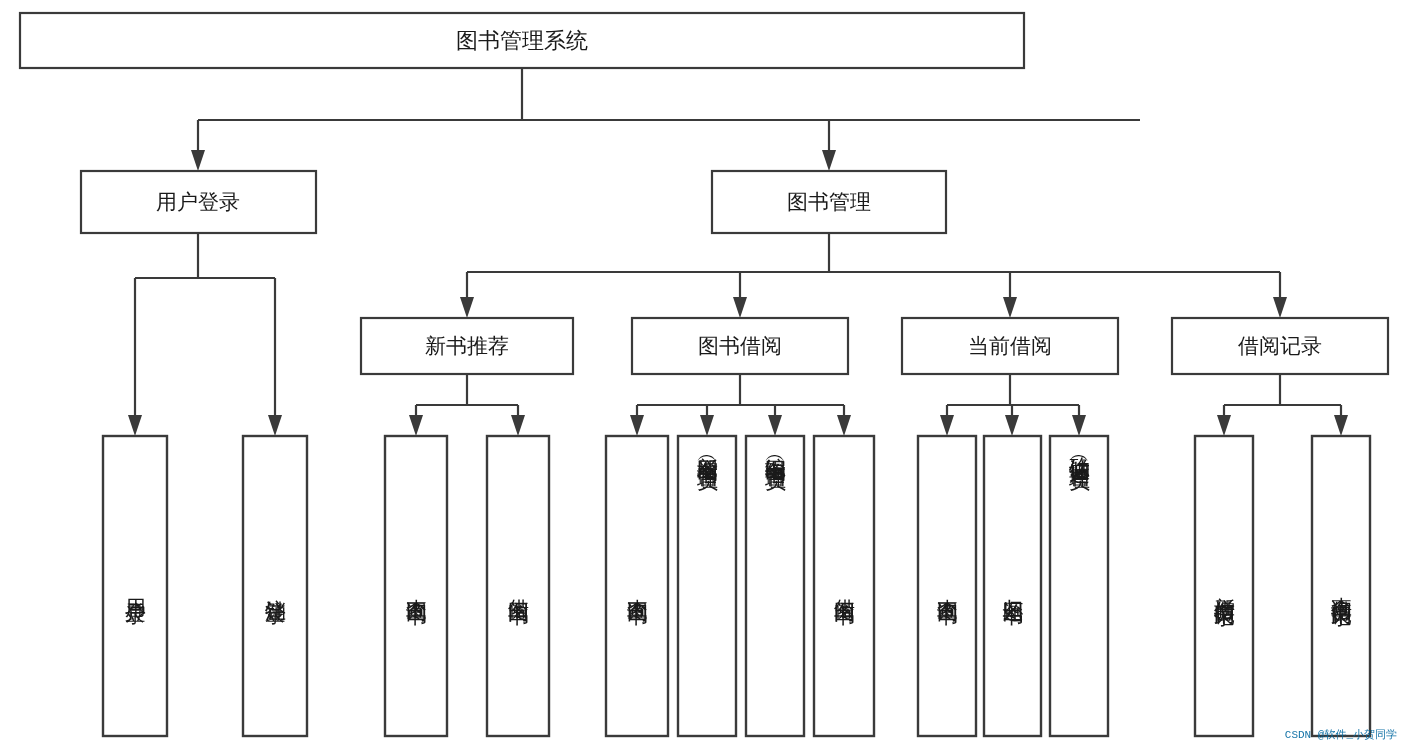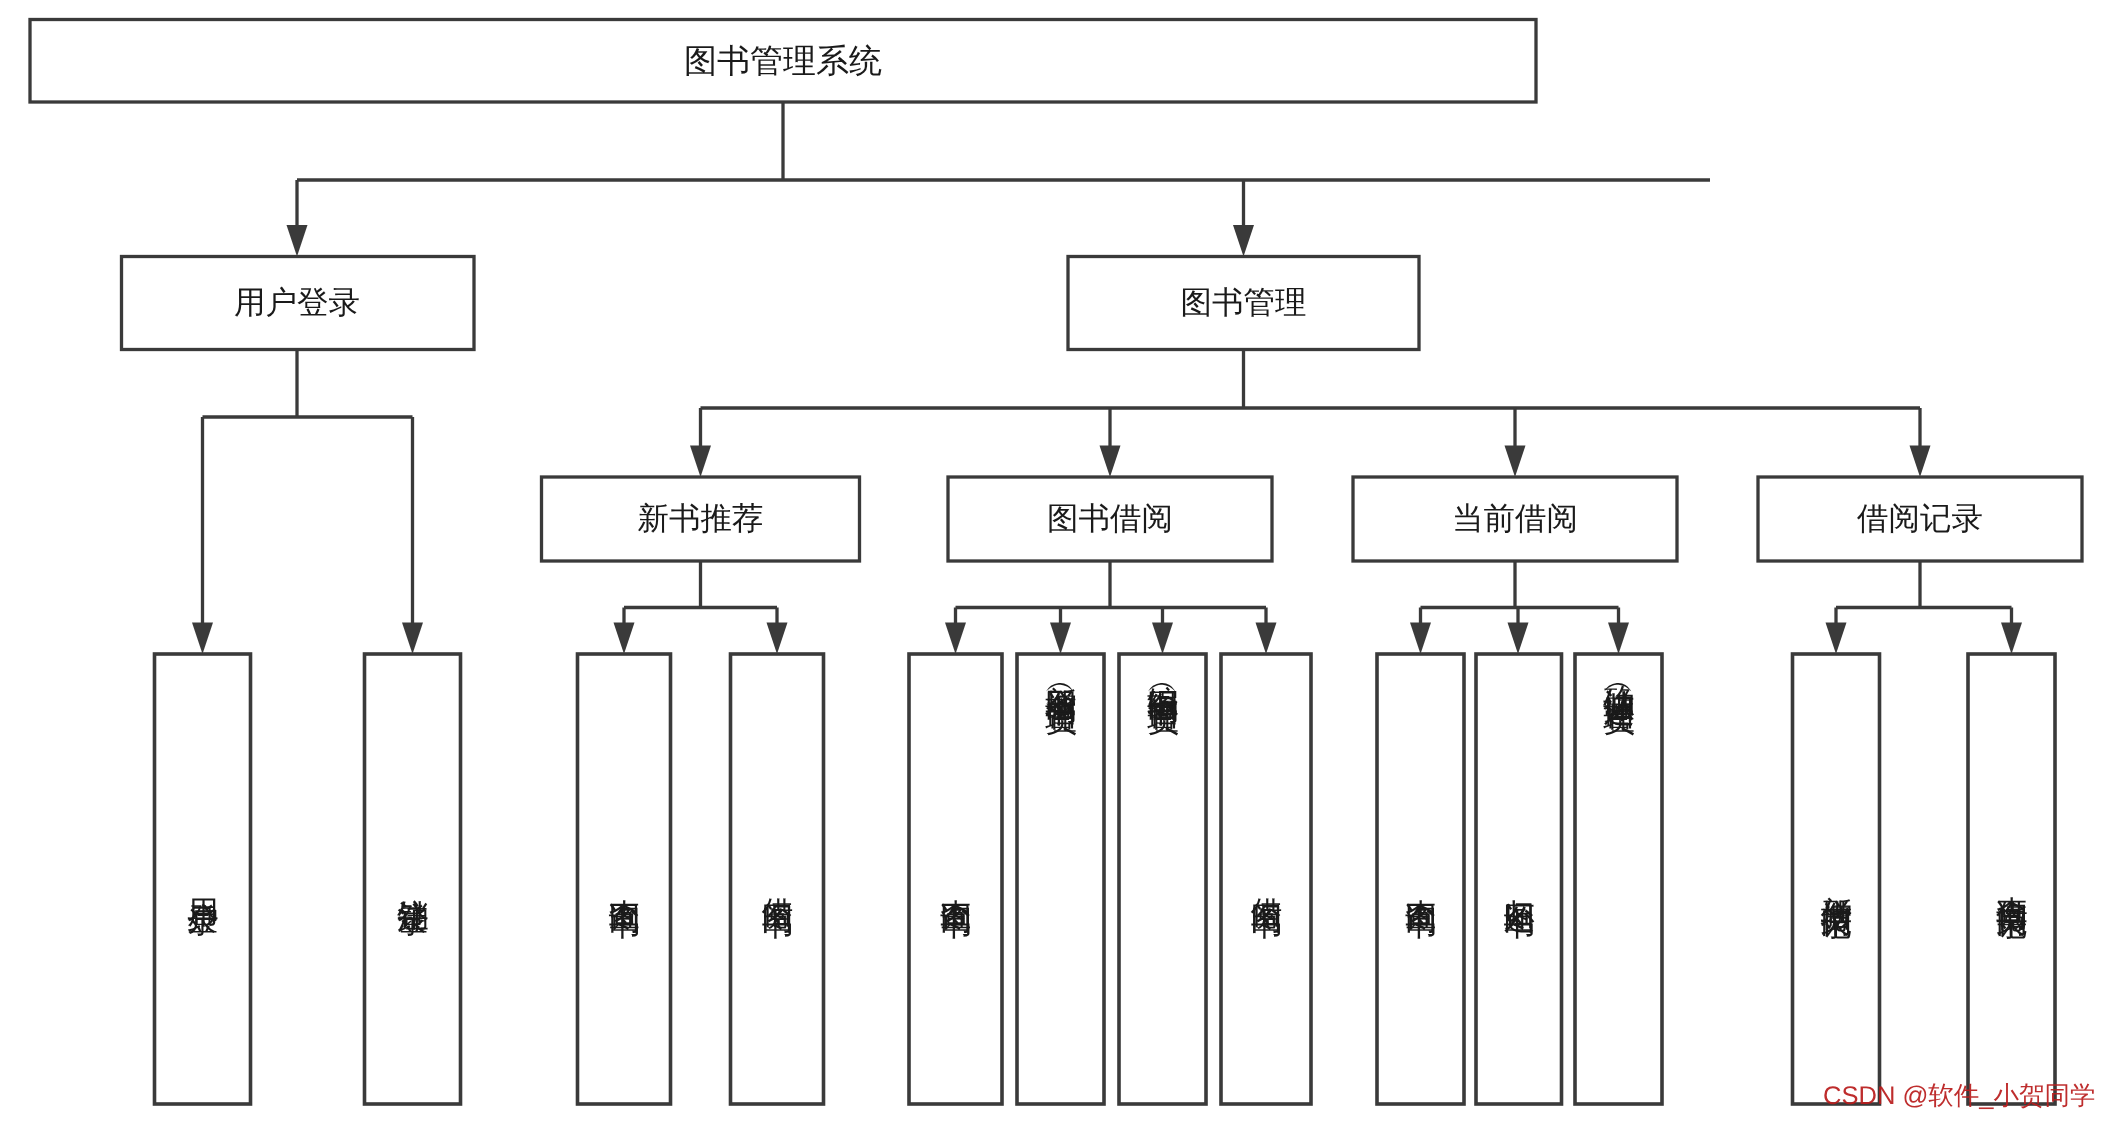--- a/index.html
+++ b/index.html
@@ -73,23 +73,23 @@
     font-size: 21px;
     line-height: 1.18;
     letter-spacing: 2px;
     color: #1a1a1a;
     white-space: nowrap;
   }
   #watermark {
     position: absolute;
     right: 8px;
     bottom: 5px;
-    font-family: Liberation Sans, sans-serif;
-    font-size: 17px;
-    color: #b91c1c;
+    font-family: Liberation Mono, monospace;
+    font-size: 11px;
+    color: #0369a1;
     opacity: 0.92;
     white-space: nowrap;
     pointer-events: none;
   }
 </style>
 </head>
 <body>
 
 <div id="diagram-root">
 

